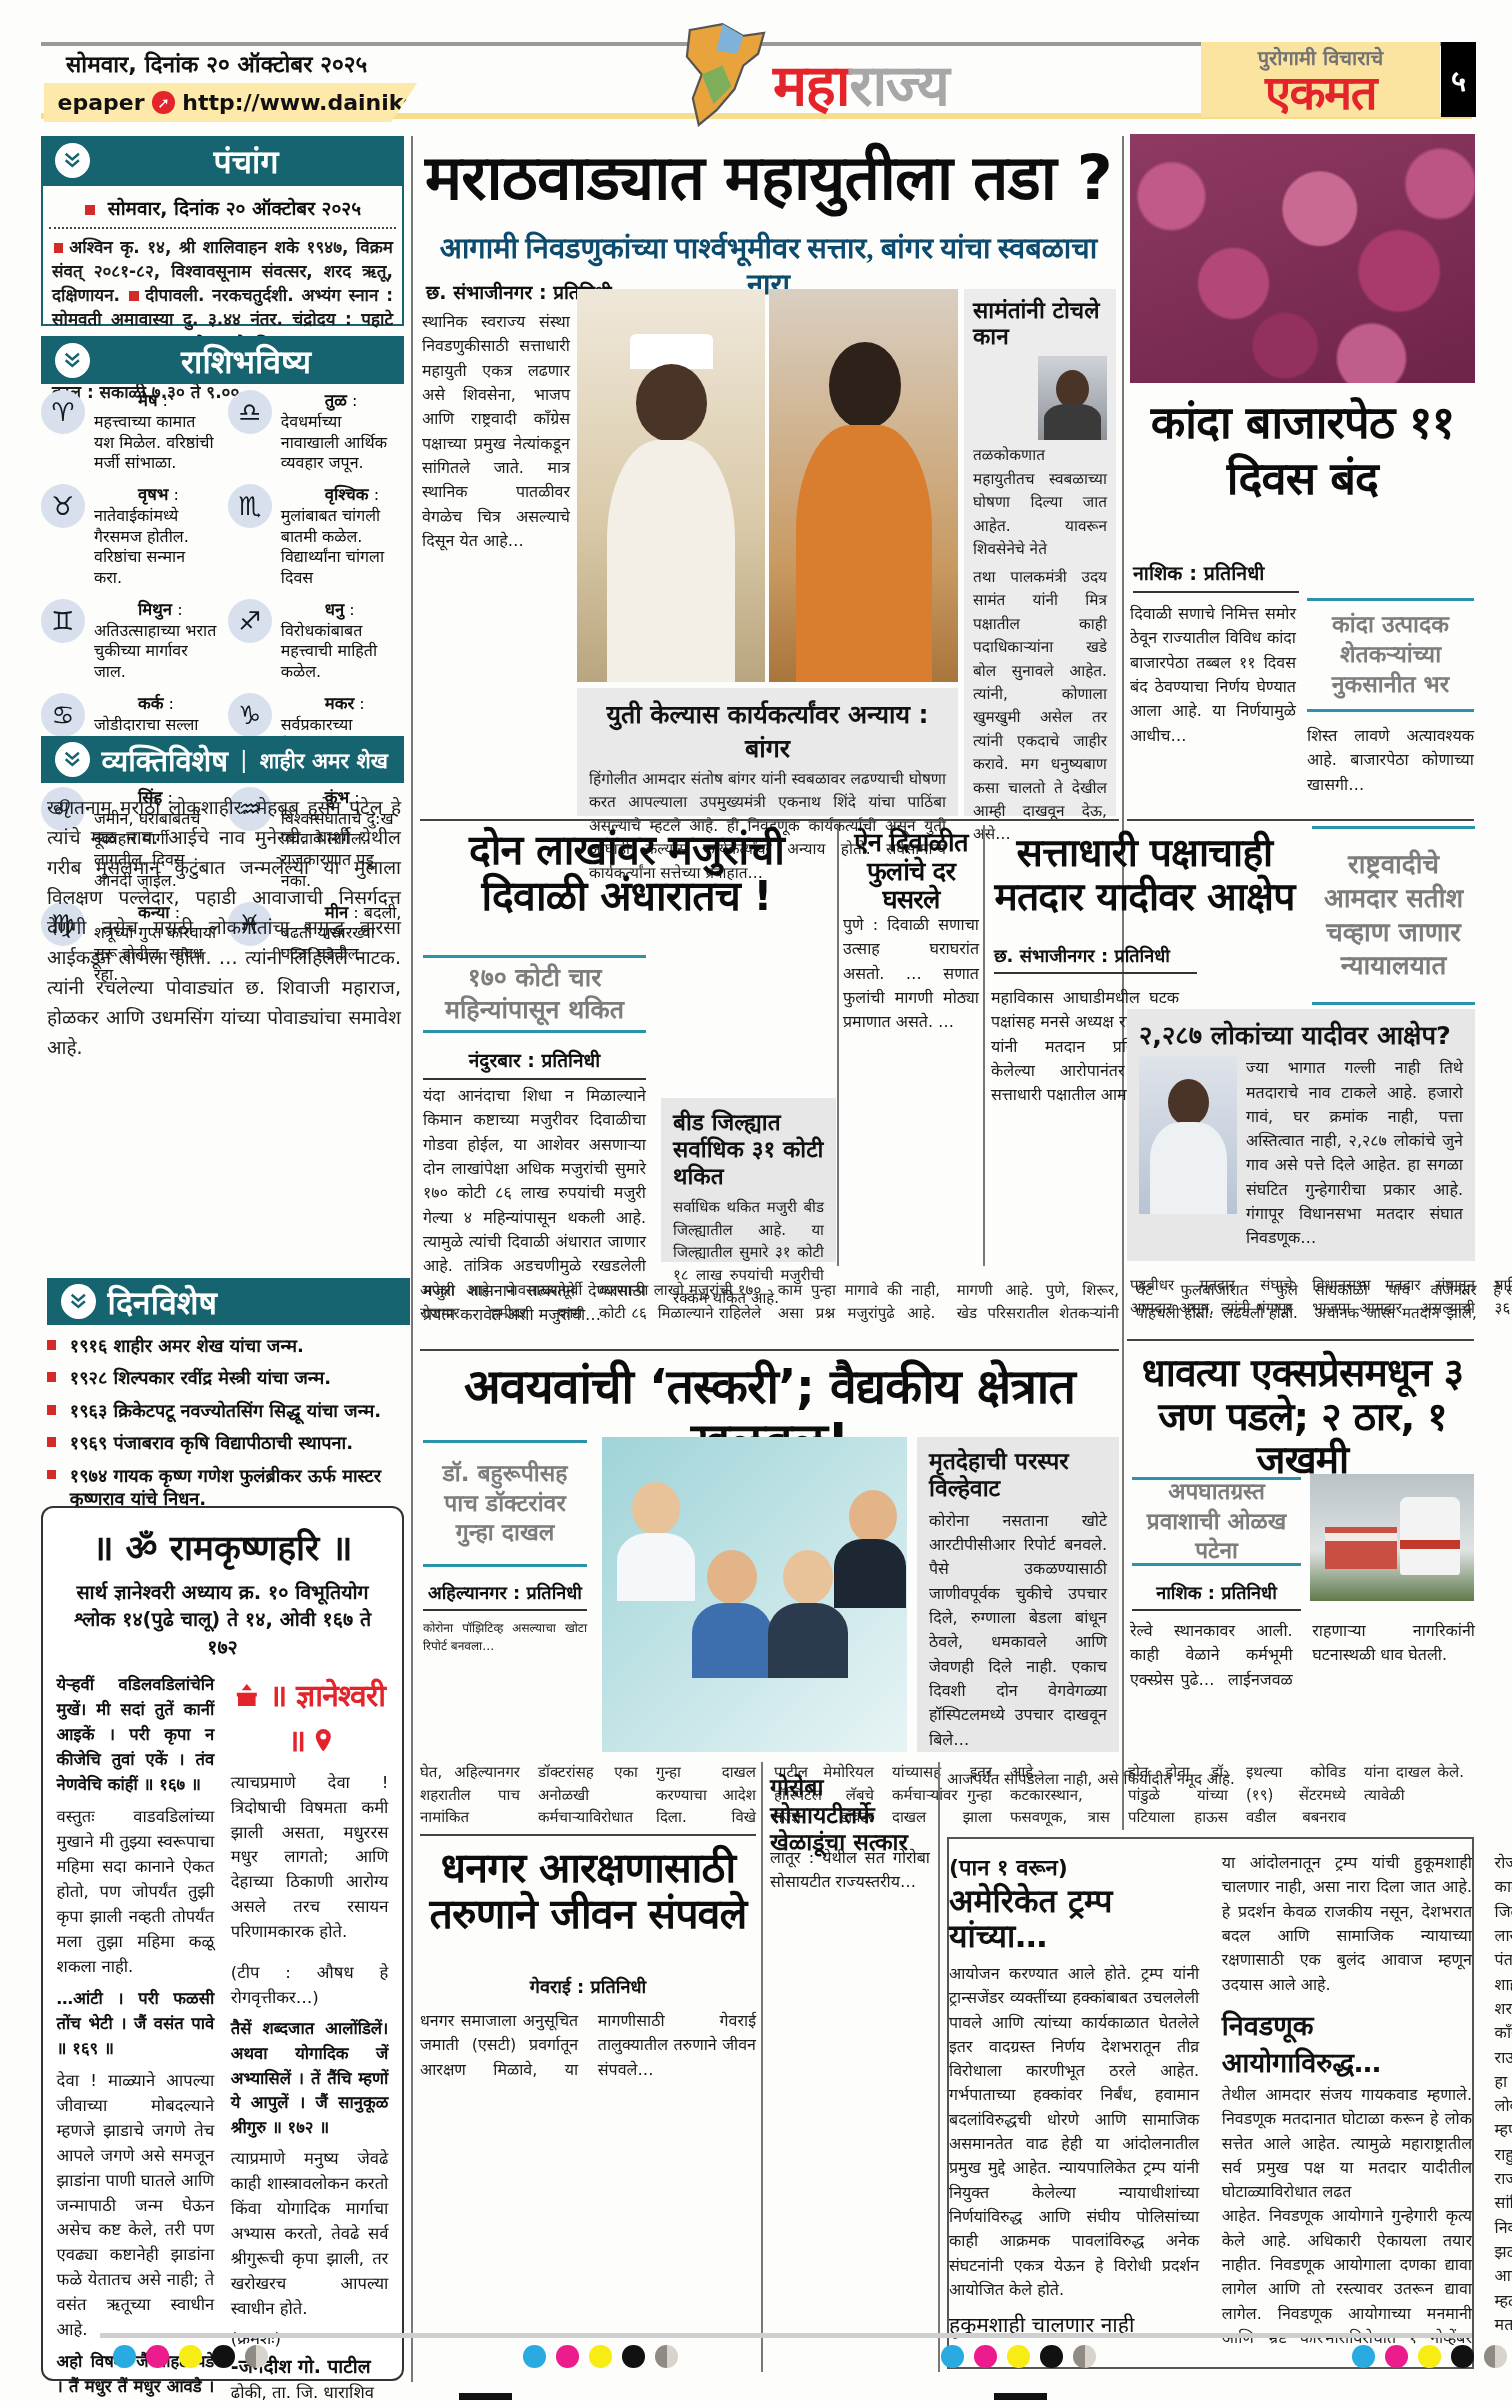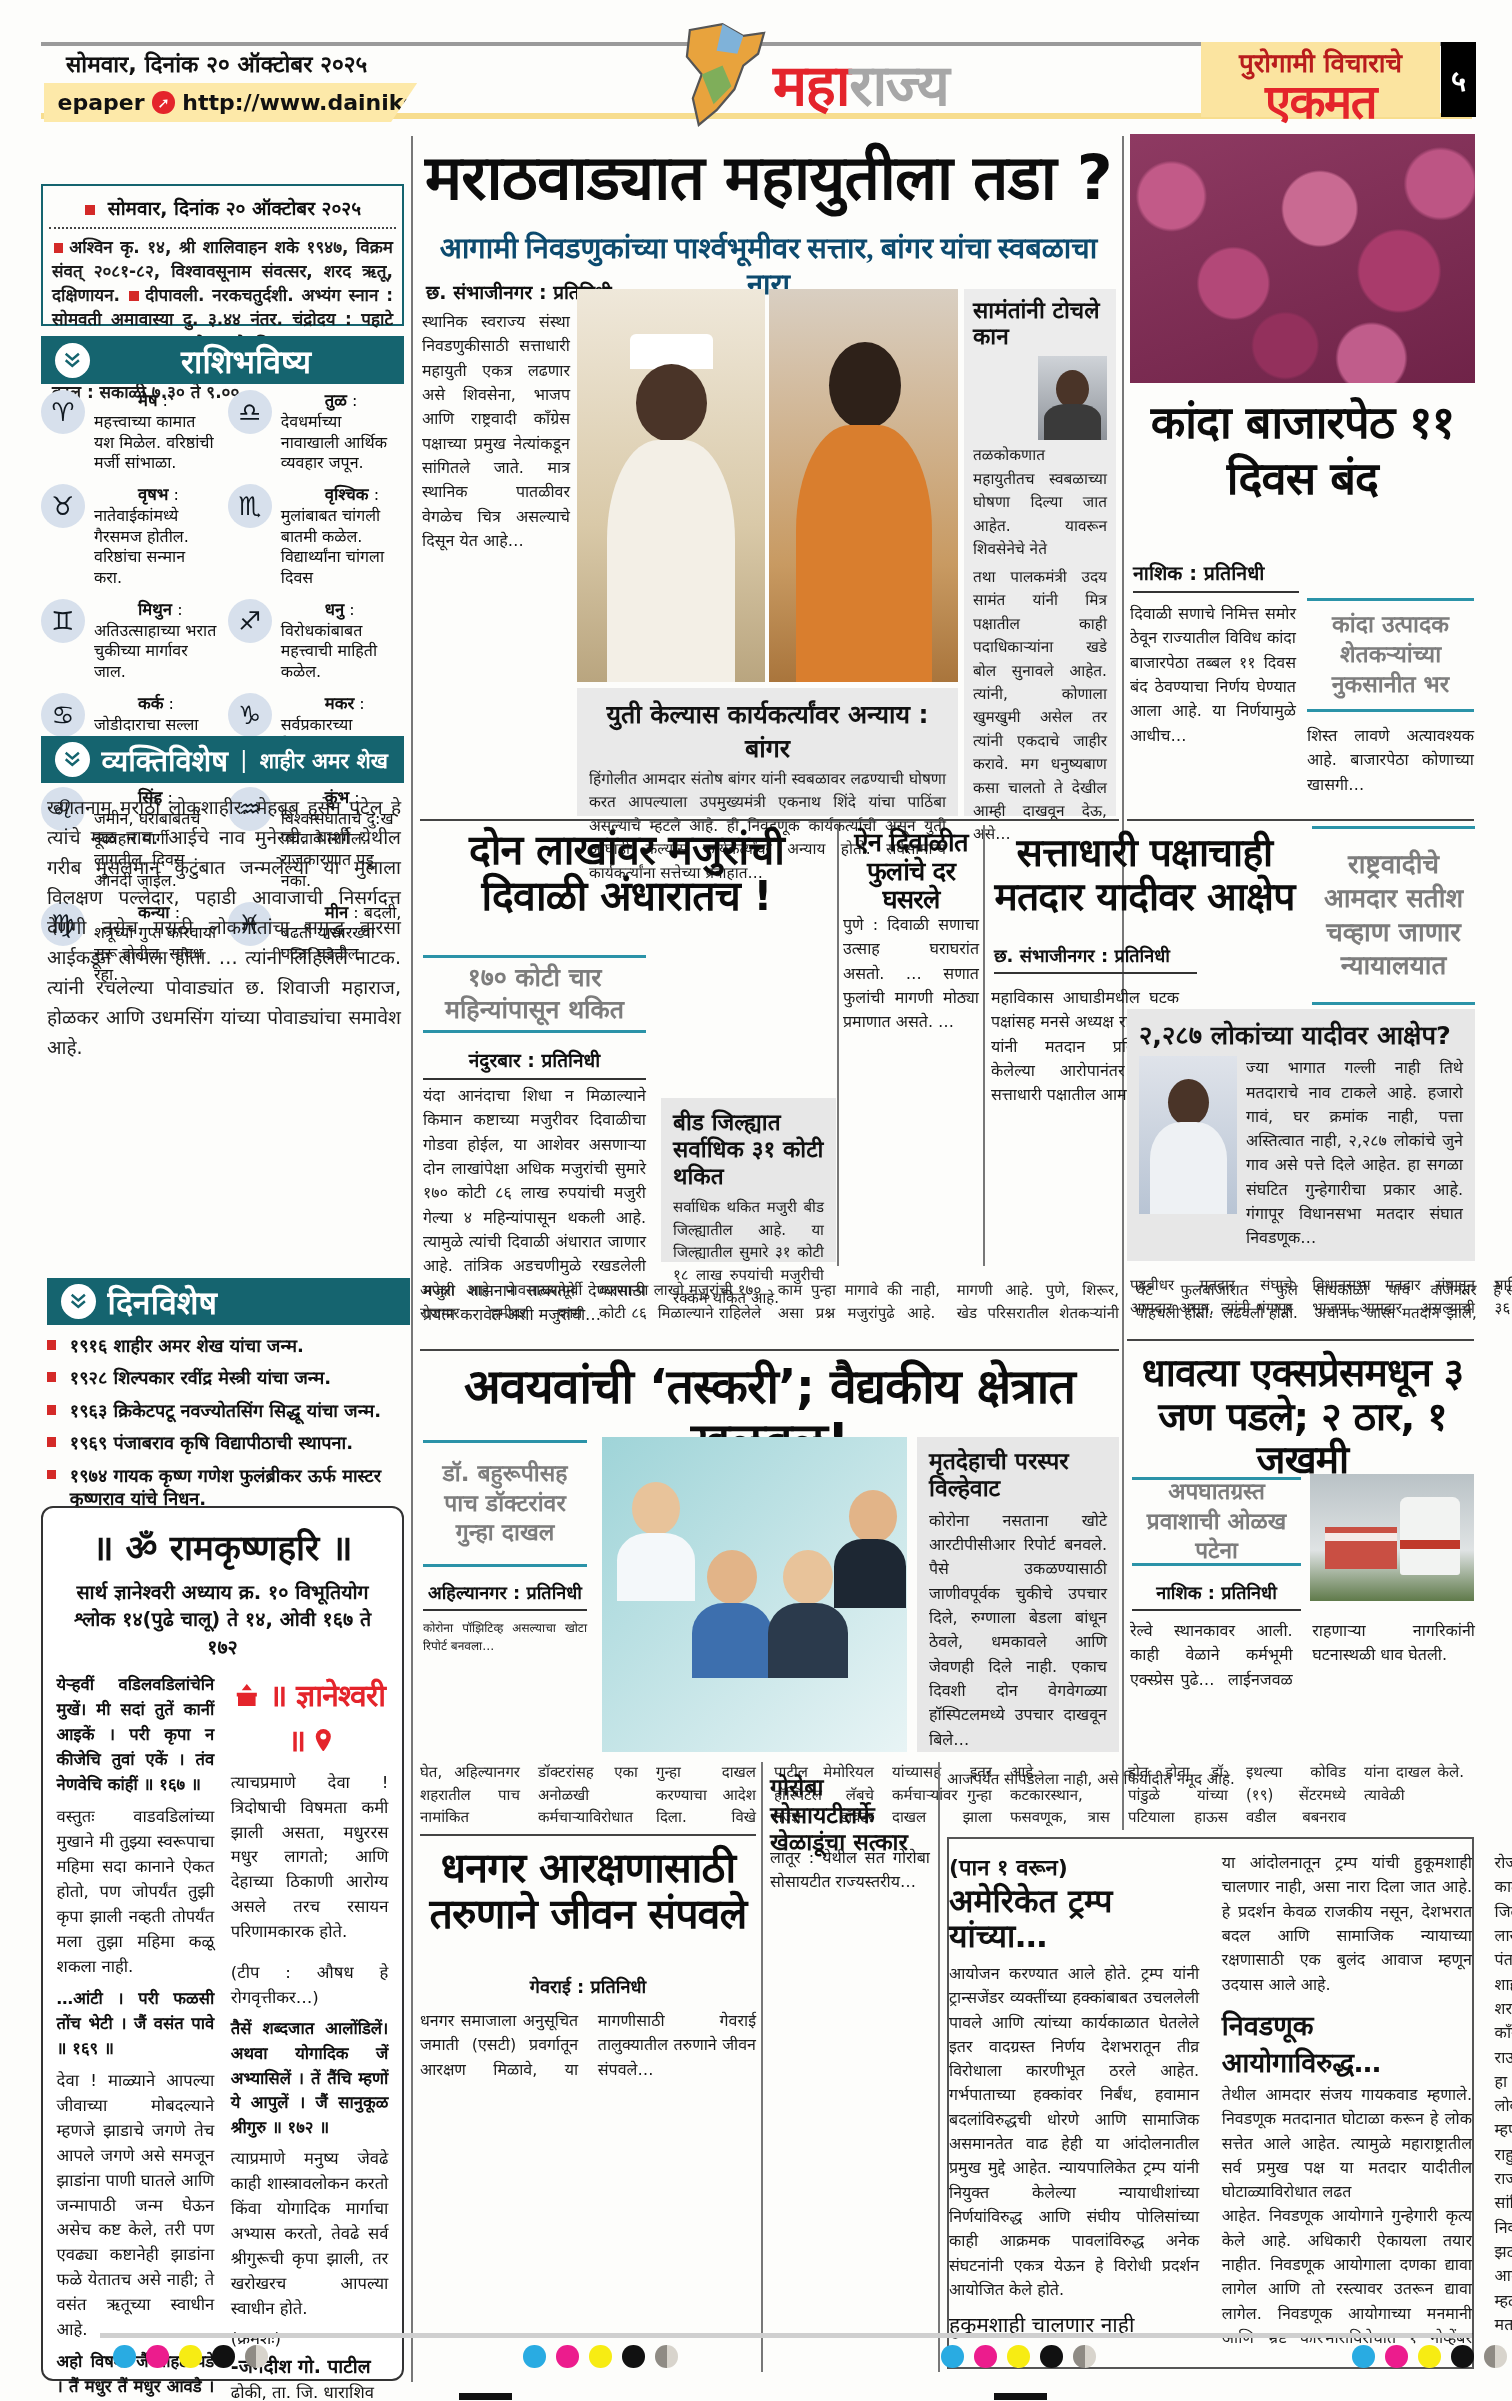--- a/index.html
+++ b/index.html
@@ -73,30 +73,38 @@
     <svg viewBox="0 0 60 72" width="89" height="107">
       <path d="M8 6 L30 2 L44 10 L58 8 L54 22 L44 30 L38 46 L26 60 L14 70 L10 52 L16 36 L6 24 Z" fill="#e8a33d" stroke="#555" stroke-width="1.5"></path>
       <path d="M30 2 L44 10 L40 22 L26 20 Z" fill="#7fb2d9"></path>
       <path d="M16 36 L30 30 L36 44 L24 56 Z" fill="#7fae5a"></path>
     </svg>
   </div>
   <div class="abs" style="left:773px;top:44px;font-size:57px;font-weight:bold;letter-spacing:-1.5px">
     <span style="color:#e4242b">महा</span><span style="color:#a7a7a7">राज्य</span>
   </div>
   <div class="abs" style="left:1201px;top:42px;width:239px;height:75px;background:#fbe4a0;text-align:center;padding-top:1.5px;box-sizing:border-box">
-    <div style="color:#b91c1c;font-weight:bold;font-size:26px">पुरोगामी विचाराचे</div>
+    <div style="color:#737373;font-weight:bold;font-size:20px">पुरोगामी विचाराचे</div>
     <div style="color:#e4242b;font-weight:bold;font-size:47px;line-height:0.95;letter-spacing:-1.5px">एकमत</div>
   </div>
   <div class="abs" style="left:1441px;top:42px;width:35px;height:75px;background:#000;color:#fff;display:flex;align-items:center;justify-content:center">
     <span style="font-size:29px;font-weight:bold">५</span>
   </div>
 
   <div class="abs vrule" style="left:411px;top:136px;height:2246px"></div>
   <div class="abs vrule" style="left:1122px;top:136px;height:1694px"></div>
 
+  <div class="abs teal-head" style="left:41px;top:136px;width:363px;height:48px;box-sizing:border-box">
+    <span class="circ">
+        <svg viewBox="0 0 24 24">
+          <path d="M5 5l7 6 7-6M5 12l7 6 7-6" fill="none" stroke="#15646f" stroke-width="2.6"></path>
+        </svg>
+      </span>
+    <span class="ttl" style="font-size:32px">पंचांग</span>
+  </div>
   <div class="abs" style="left:41px;top:184px;width:363px;height:142px;border:2.3px solid #15646f;box-sizing:border-box;padding:6px 9px">
     <div style="text-align:center;font-weight:bold;font-size:19px;margin:3px 0 6px">
       <span class="red-sq"></span>
       <span>सोमवार, दिनांक २० ऑक्टोबर २०२५</span>
     </div>
     <div style="border-top:2.3px dotted #444;margin:0 -3px 6px"></div>
     <div class="body-txt" style="font-size:17px;font-weight:600;line-height:1.42">
       <span class="red-sq"></span><span>अश्विन कृ. १४, श्री शालिवाहन शके १९४७, विक्रम संवत् २०८१-८२, विश्वावसूनाम संवत्सर, शरद ऋतू, दक्षिणायन.</span>
       <span class="red-sq"></span><span>दीपावली. नरकचतुर्दशी. अभ्यंग स्नान : सोमवती अमावास्या दु. ३.४४ नंतर. चंद्रोदय : पहाटे ५.२४. नक्षत्र : हस्त, योग : वैधृति, करण : चतुष्पाद.</span>
       <span class="red-sq"></span><span>सूर्योदय : ६.३६ वा., सूर्यास्त : ६.१० वा.</span>

